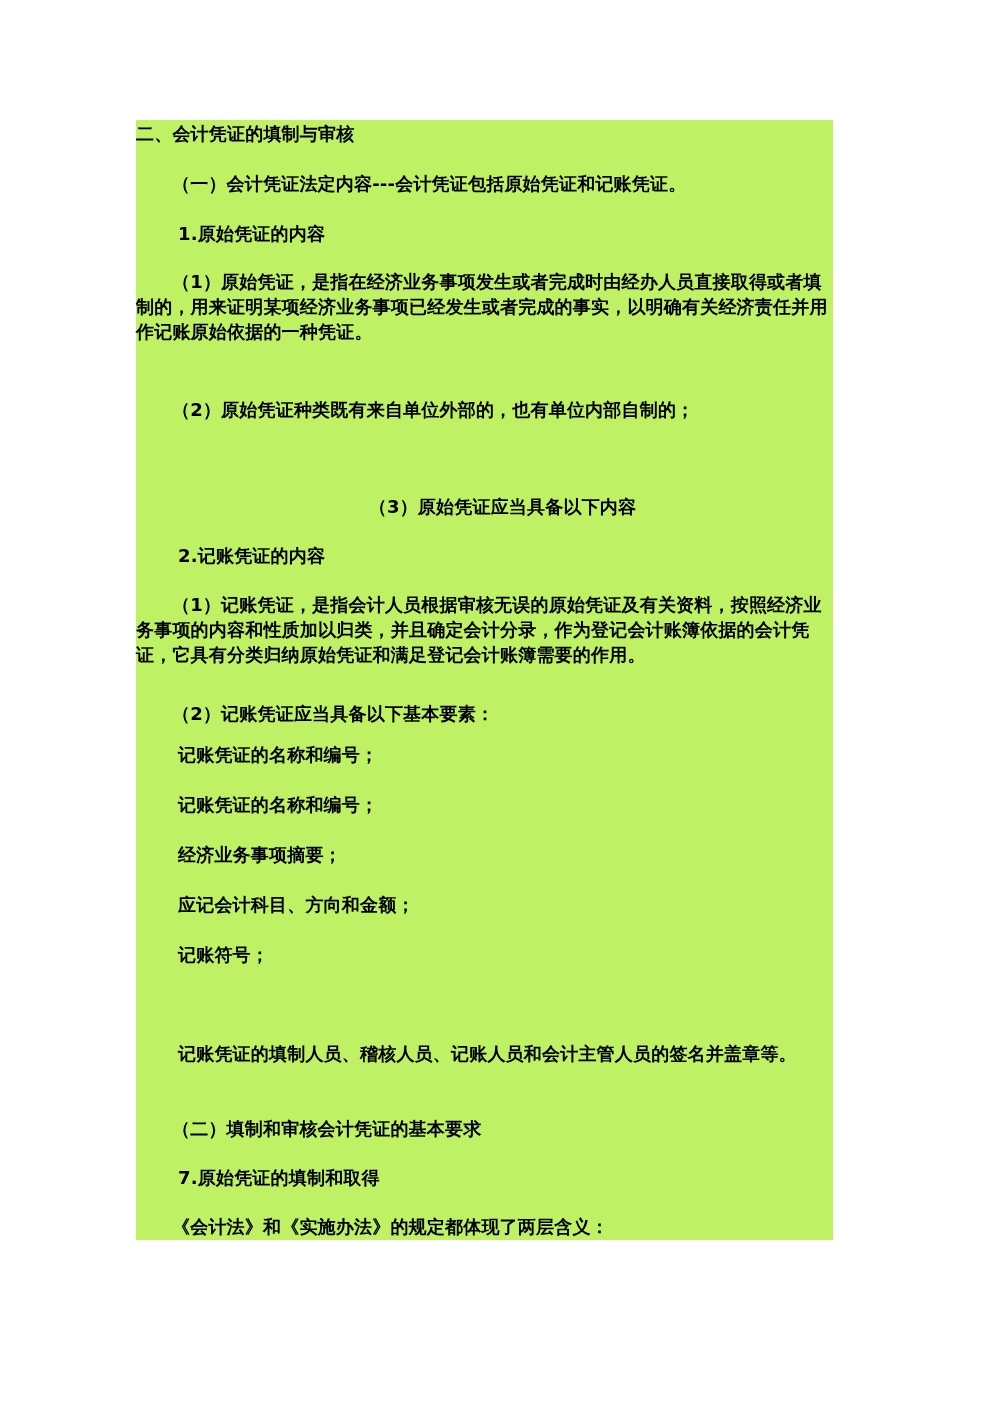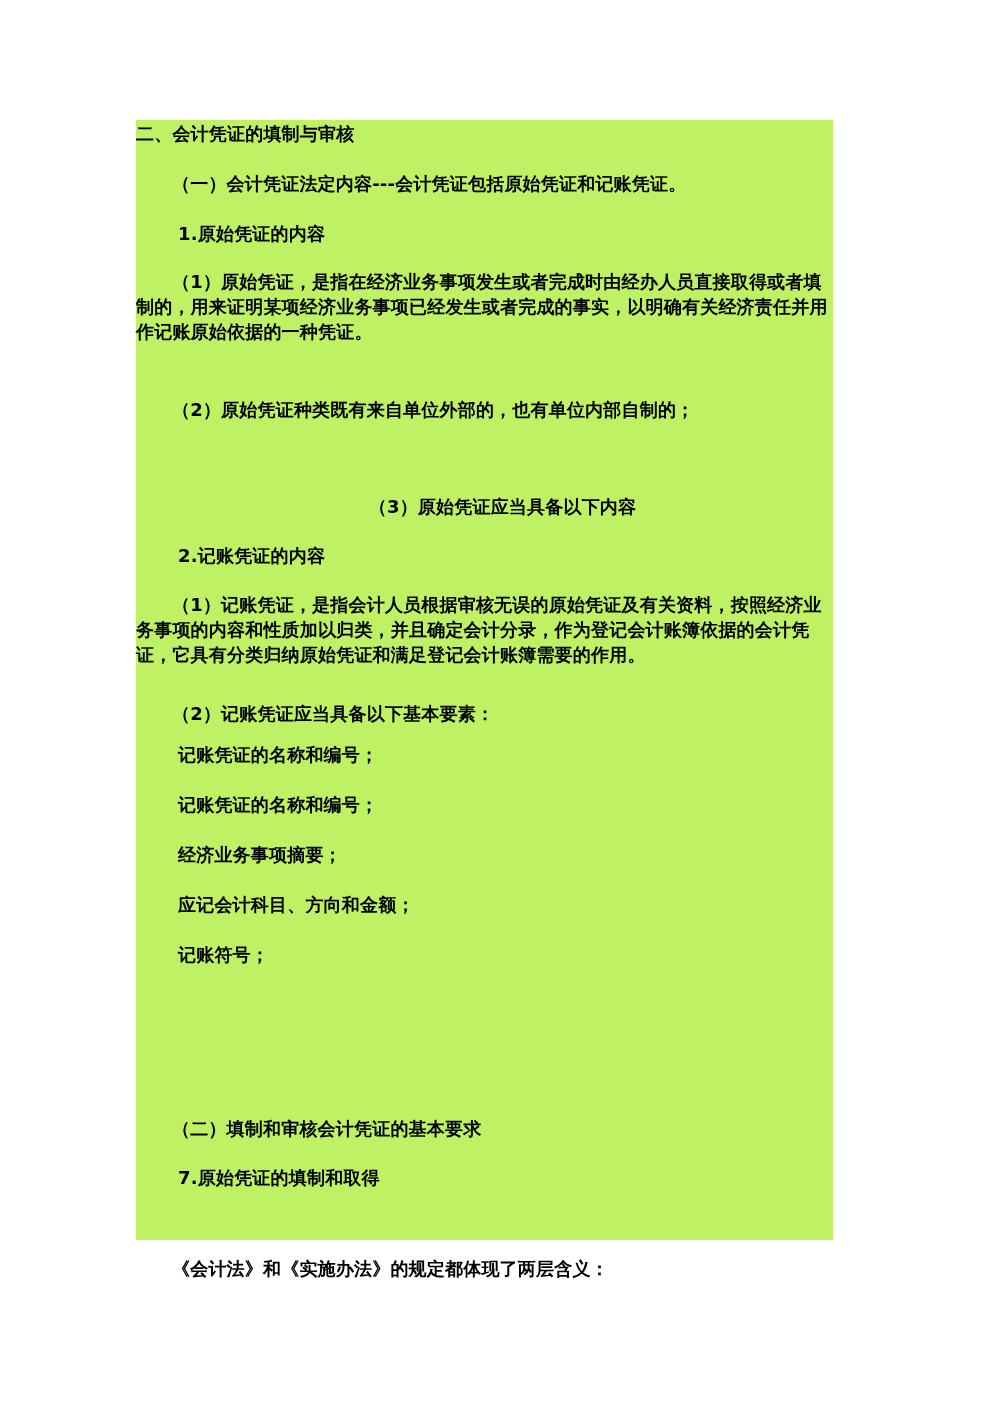--- a/index.html
+++ b/index.html
@@ -48,16 +48,17 @@
   <div class="p indent-sm" style="top:249px;margin-top:28px;">（2）原始凭证种类既有来自单位外部的，也有单位内部自制的；</div>
   <div class="p indent-sm" style="top:374px;text-align:center;">（3）原始凭证应当具备以下内容</div>
   <div class="p indent" style="top:423px;">2.记账凭证的内容</div>
   <div class="p indent-sm" style="top:472px;">（1）记账凭证，是指会计人员根据审核无误的原始凭证及有关资料，按照经济业务事项的内容和性质加以归类，并且确定会计分录，作为登记会计账簿依据的会计凭证，它具有分类归纳原始凭证和满足登记会计账簿需要的作用。</div>
   <div class="p indent-sm" style="top:572px;margin-top:9px;">（2）记账凭证应当具备以下基本要素：</div>
   <div class="p indent" style="top:622px;">记账凭证的名称和编号；</div>
   <div class="p indent" style="top:672px;">记账凭证的名称和编号；</div>
   <div class="p indent" style="top:722px;">经济业务事项摘要；</div>
   <div class="p indent" style="top:822px;">记账符号；</div>
   <div class="p indent" style="top:772px;">应记会计科目、方向和金额；</div>
+  <div class="p indent" style="top:921px;">记账凭证的填制人员、稽核人员、记账人员和会计主管人员的签名并盖章等。</div>
   <div class="p indent-sm" style="top:996px;">（二）填制和审核会计凭证的基本要求</div>
   <div class="p indent" style="top:1045px;">7.原始凭证的填制和取得</div>
-  <div class="p indent-sm" style="top:1094px;margin-top:42px;">《会计法》和《实施办法》的规定都体现了两层含义：</div>
+  <div class="p indent-sm" style="top:1094px;">《会计法》和《实施办法》的规定都体现了两层含义：</div>
 </div>
 
 </body></html>

